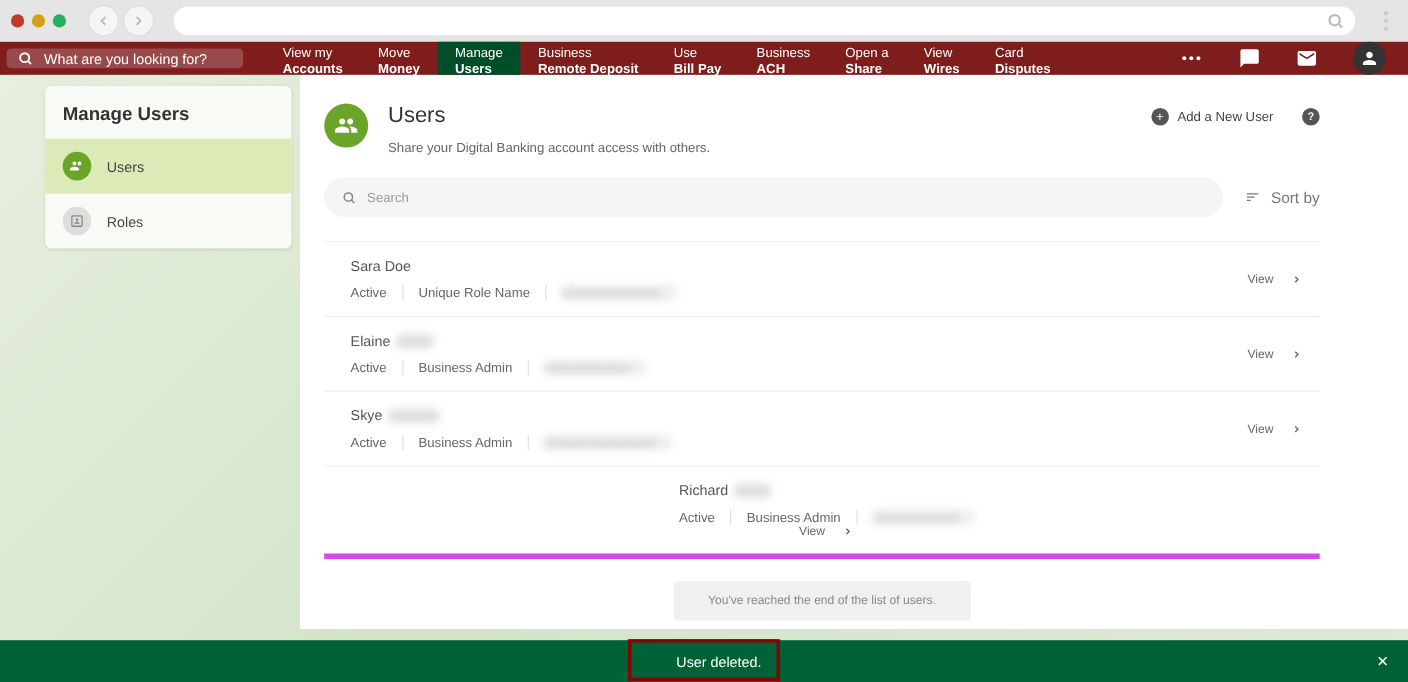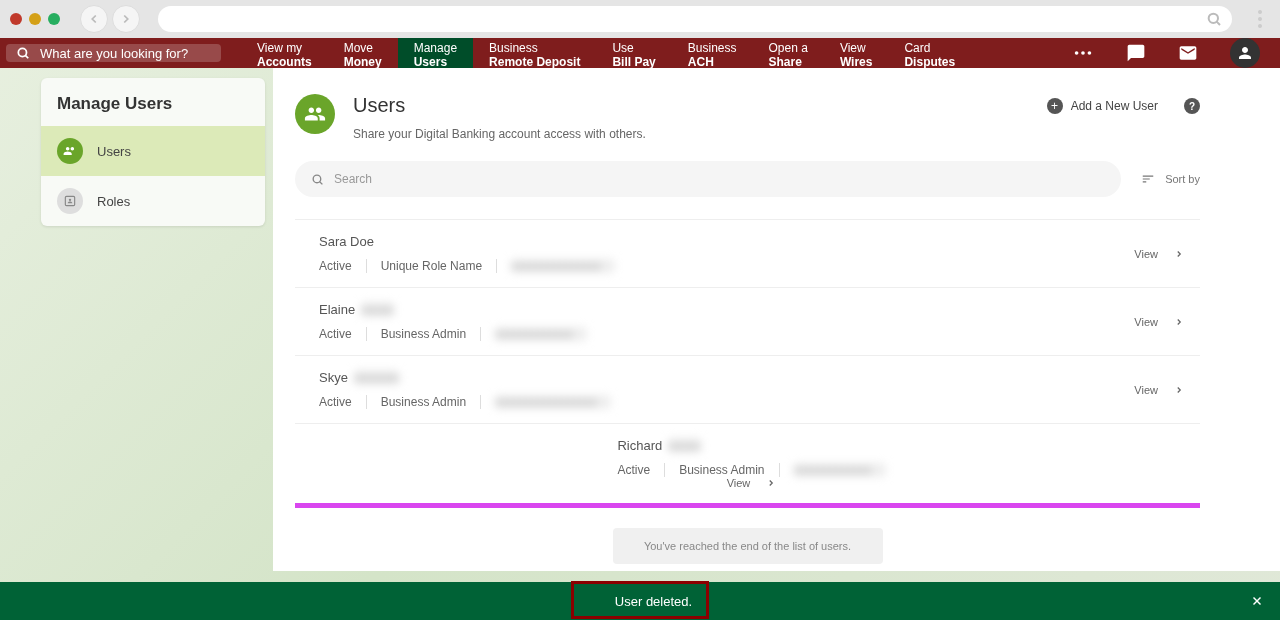--- a/index.html
+++ b/index.html
@@ -49,21 +49,21 @@
     .header-text { flex: 1; }
     .page-title { font-size: 20px; font-weight: 400; color: #333; }
     .page-sub { font-size: 12px; color: #666; margin-top: 10px; }
     .header-actions { display: flex; align-items: center; gap: 26px; margin-top:4px; }
     .add-btn { display: flex; align-items: center; gap: 8px; font-size: 12px; color: #444; cursor: pointer; }
     .add-btn .plus-c { width: 16px; height: 16px; border-radius: 50%; background: #555; color: #fff; display: flex; align-items: center; justify-content: center; font-size: 12px; line-height:1; }
     .help-c { width: 16px; height: 16px; border-radius: 50%; background: #555; color: #fff; display: flex; align-items: center; justify-content: center; font-size: 10px; font-weight:700; }
 
     .search-row { display: flex; align-items: center; gap: 20px; margin-top: 20px; }
     .search-box { flex: 1; background: #f5f5f5; border-radius: 18px; height: 36px; display: flex; align-items: center; padding: 0 16px; color: #999; font-size: 12px; gap: 10px; }
-    .sort-by { display: flex; align-items: center; gap: 10px; font-size: 11px; color: #777; cursor: pointer; }
+    .sort-by { display: flex; align-items: center; gap: 10px; font-size: 14px; color: #777; cursor: pointer; }
 
     .user-list { margin-top: 22px; }
     .user-row { border-top: 1px solid #eee; padding: 14px 16px 14px 24px; display: flex; justify-content: space-between; align-items:center; }
     .user-row:last-of-type { border-bottom: 5px solid #d946ef; flex-direction: column; }
     .user-info { flex: 1; }
     .user-name { font-size: 13px; color: #555; display:flex; align-items:center; gap:6px; }
     .user-meta { display: flex; align-items: center; gap: 0; margin-top: 10px; font-size: 12px; color: #666; }
     .user-meta .cell { padding-right: 14px; }
     .user-meta .divider { width: 1px; height: 14px; background: #ddd; margin-right: 14px; }
     .blur { filter: blur(4px); color:#aaa; background:#eee; border-radius:4px; display:inline-block; }

